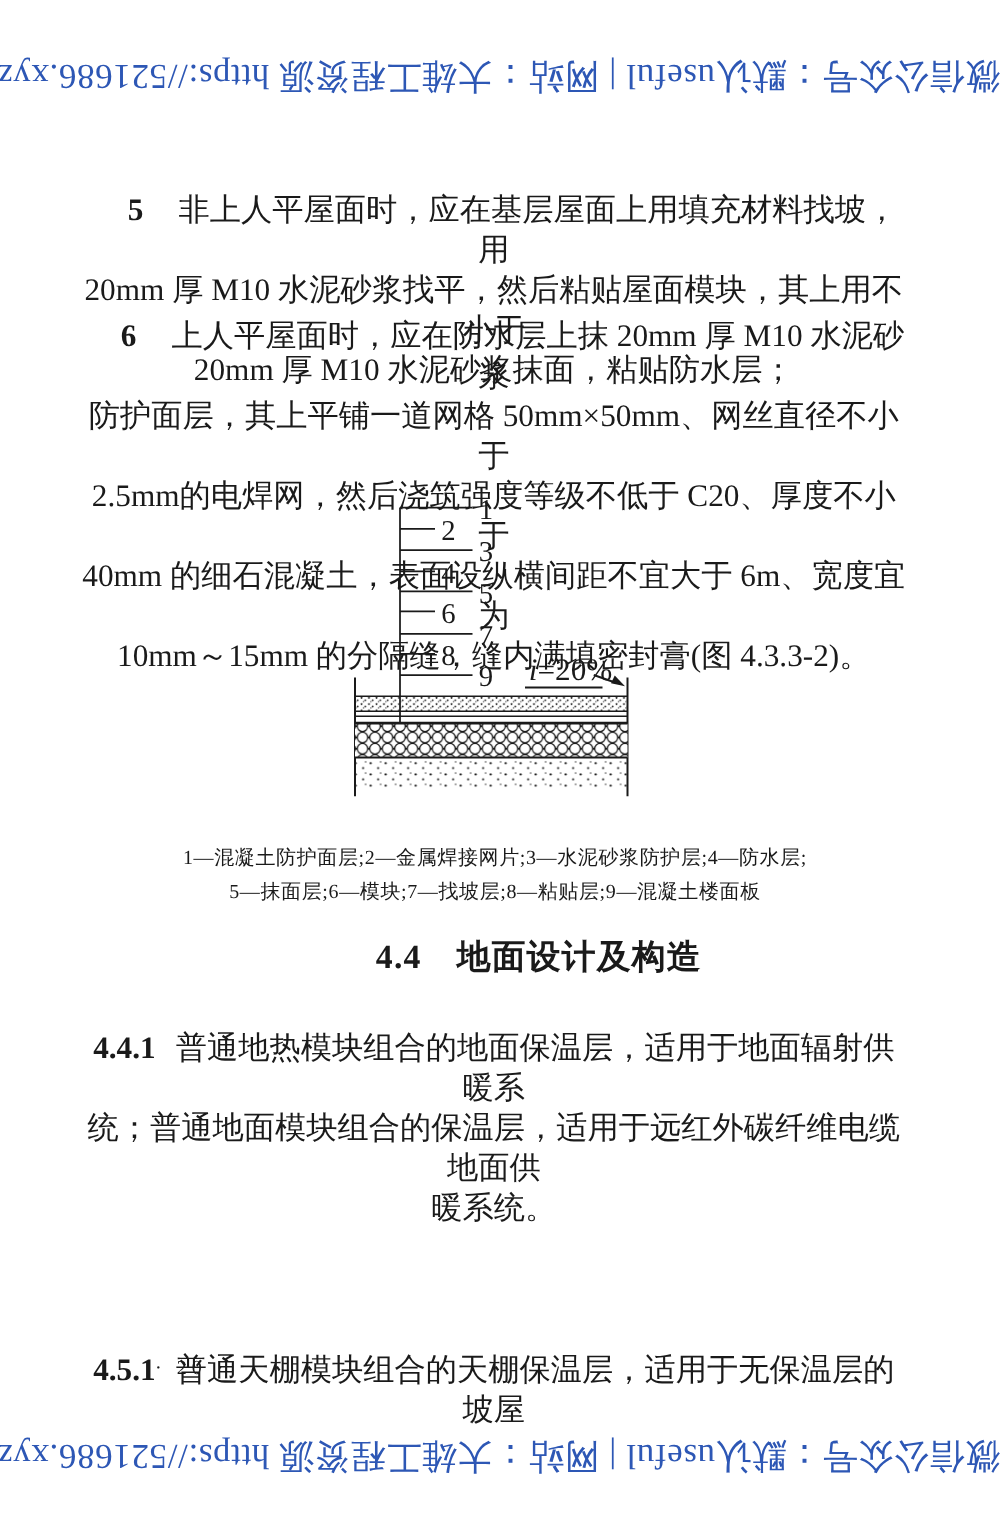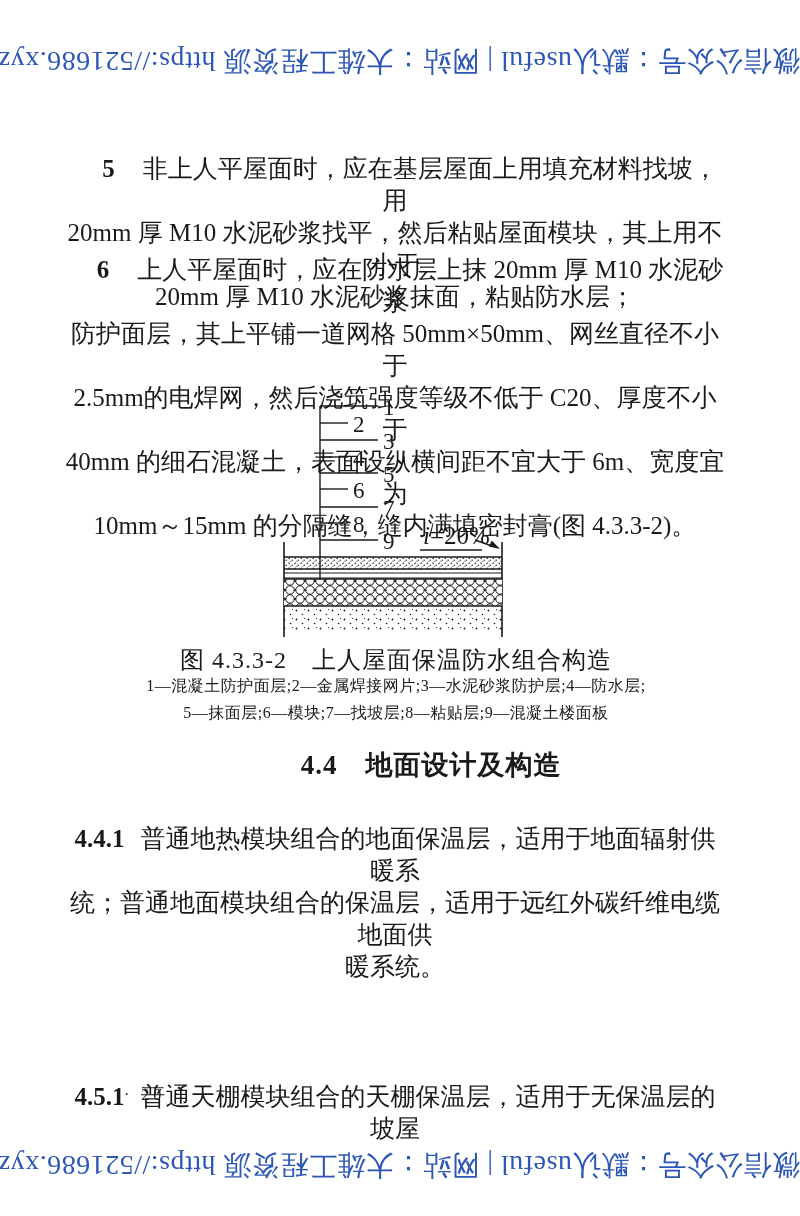--- a/index.html
+++ b/index.html
@@ -121,21 +121,20 @@
       <line x1="14" y1="186" x2="232" y2="186" stroke="#1a1a1a" stroke-width="1.2"></line>
 
       <rect x="14" y="187" width="218" height="27" fill="url(#beads)"></rect>
       <line x1="14" y1="187" x2="232" y2="187" stroke="#1a1a1a" stroke-width="1.3"></line>
       <line x1="14" y1="214" x2="232" y2="214" stroke="#1a1a1a" stroke-width="1.6"></line>
 
       <rect x="14" y="216" width="218" height="22" fill="url(#stipSparse)"></rect>
     </g>
   </svg>
 
-  <div class="center-line caption" style="top:644px">图 4.3.3-2　上人屋面保温防水组合构造</div>
   <div class="center-line legend" style="top:676px">1—混凝土防护面层;2—金属焊接网片;3—水泥砂浆防护层;4—防水层;</div>
   <div class="center-line legend" style="top:703px">5—抹面层;6—模块;7—找坡层;8—粘贴层;9—混凝土楼面板</div>
 
   <div class="center-line heading" style="top:747px">4.4　地面设计及构造</div>
 
   <p class="clause" style="top:798px"><b class="num">4.4.1</b><span class="sp16"></span><span class="lines">普通地热模块组合的地面保温层，适用于地面辐射供暖系
 统；普通地面模块组合的保温层，适用于远红外碳纤维电缆地面供
 暖系统。</span></p>
 
 

